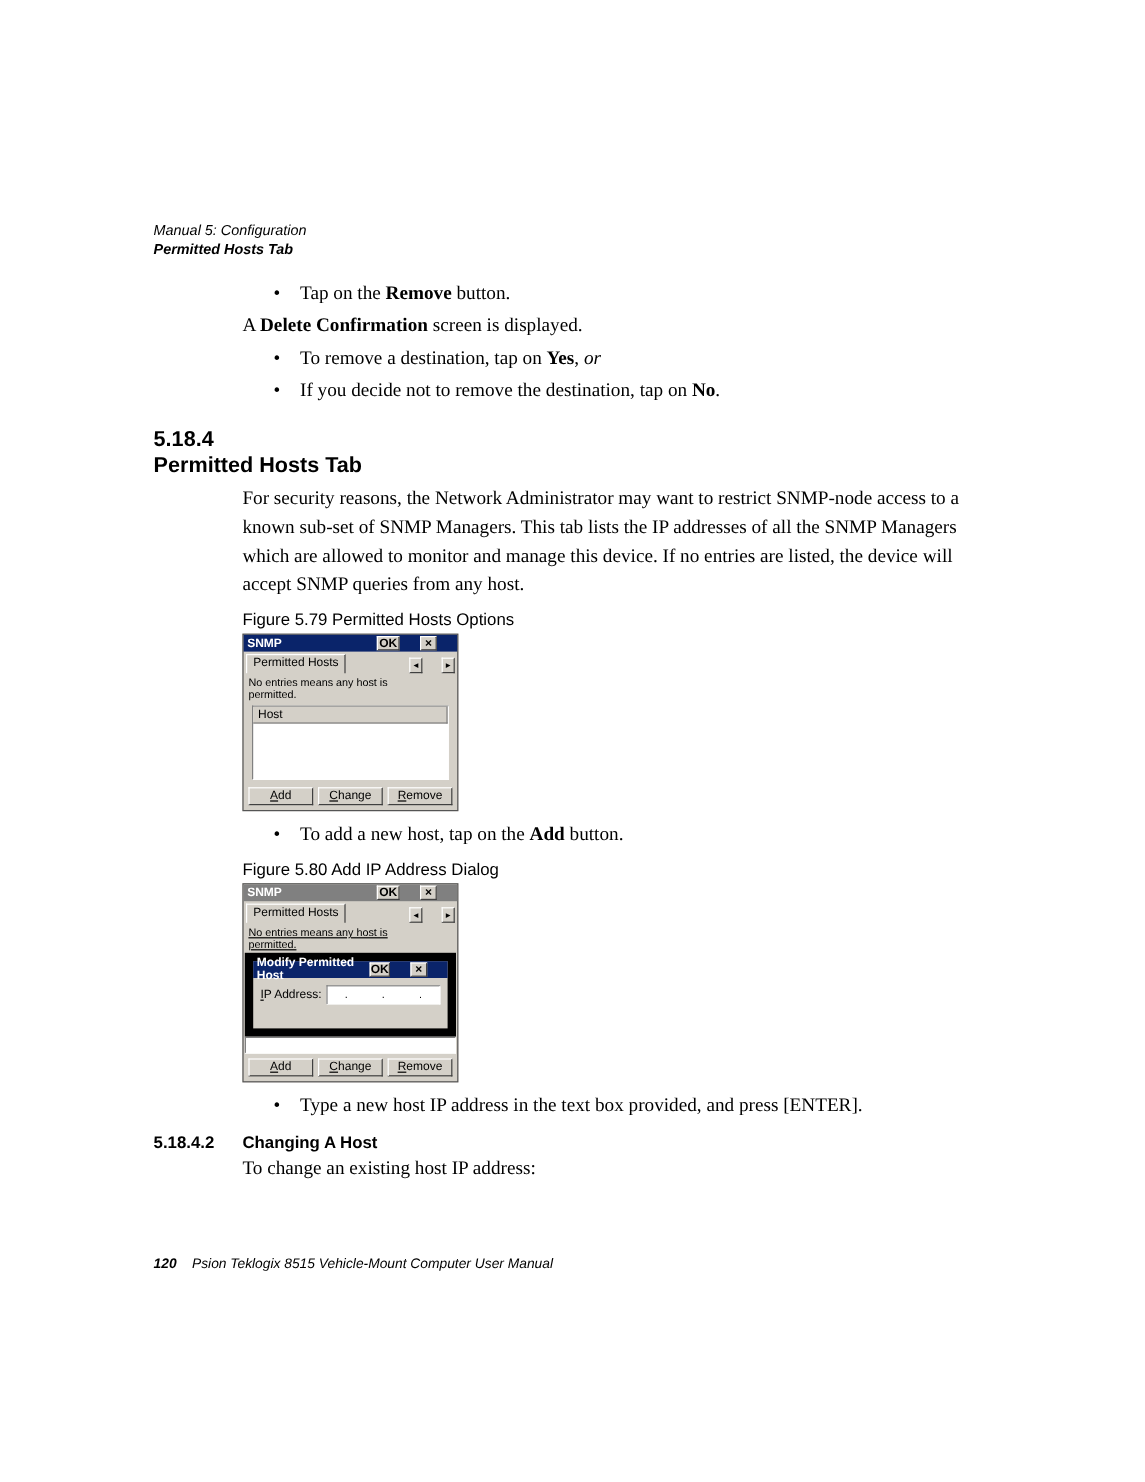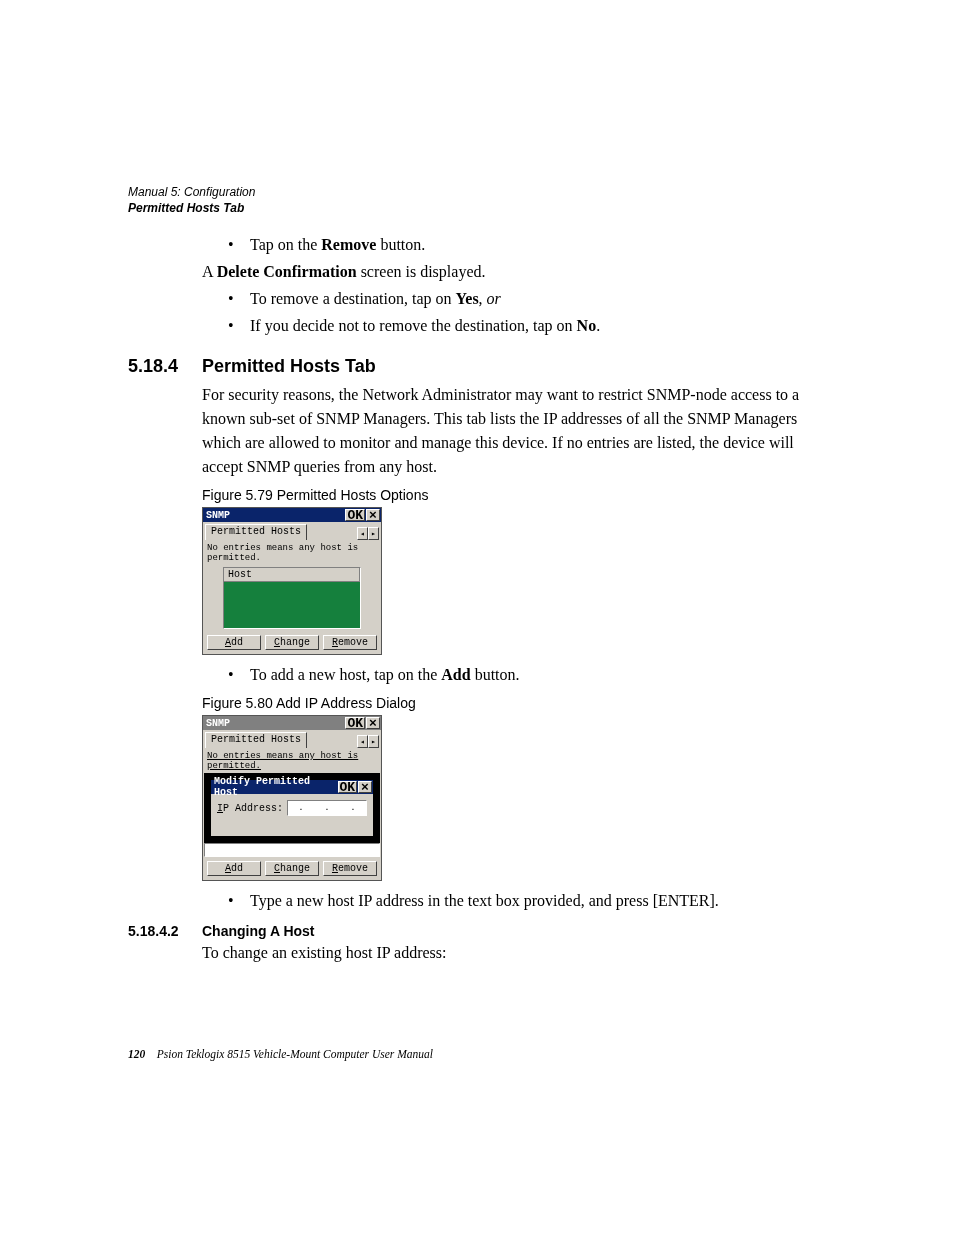--- a/index.html
+++ b/index.html
@@ -24,34 +24,34 @@
   .header-chapter { font-weight: normal; }
   .header-section { font-weight: bold; }
   .content { margin-top: 48px; }
   .bullet-block { margin-left: 98px; }
   .bullet { display: flex; margin: 3px 0; font-size: 16px; line-height: 1.5; }
   .bullet .dot { width: 24px; flex-shrink: 0; text-align: left; padding-left: 2px; }
   .p-indent { margin-left: 74px; font-size: 16px; line-height: 1.5; margin-top: 2px; margin-bottom: 2px; }
   .p-body { margin-left: 74px; font-size: 16px; line-height: 1.5; margin-bottom: 4px; }
   b { font-weight: bold; }
   em { font-style: italic; }
-  .h2-row { display: flex; margin-top: 18px; margin-bottom: 6px; font-family: Verdana, sans-serif; font-weight: bold; font-size: 18px; }
+  .h2-row { display: flex; margin-top: 18px; margin-bottom: 6px; font-family: Verdana, sans-serif; font-weight: bold; font-size: 18px; flex-direction: column; }
   .h2-num { width: 74px; flex-shrink: 0; }
   .figcap { margin-left: 74px; font-family: Verdana, sans-serif; font-size: 14px; margin-top: 8px; margin-bottom: 4px; }
   .h3-row { display: flex; margin-top: 10px; margin-bottom: 2px; font-family: Verdana, sans-serif; font-weight: bold; font-size: 14px; }
   .h3-num { width: 74px; flex-shrink: 0; }
-  .footer { position: absolute; left: 128px; bottom: 175px; font-family: Liberation Serif, serif; font-style: italic; font-size: 11.5px; text-align: right; }
+  .footer { position: absolute; left: 128px; bottom: 175px; font-family: Liberation Sans, sans-serif; font-style: italic; font-size: 11.5px; text-align: right; }
   .footer b { font-style: italic; font-weight: bold; }
 
   
   .dlg {
     margin-left: 74px;
     width: 180px;
     border: 1px solid #555;
-    font-family: Liberation Mono, monospace;
+    font-family: Liberation Sans, sans-serif;
     font-size: 10px;
     background: #d4d0c8;
     margin-bottom: 8px;
   }
   .titlebar {
     background: #0a246a;
     color: #fff;
     display: flex;
     align-items: center;
     height: 14px;
@@ -62,51 +62,51 @@
   .titlebar.inactive { background: #808080; }
   .titlebar .spacer { flex: 1; }
   .titlebtn {
     background: #d4d0c8;
     color: #000;
     border: 1px solid #fff;
     border-right-color: #404040;
     border-bottom-color: #404040;
     height: 12px;
     min-width: 14px;
-    font-size: 13px;
+    font-size: 10px;
     font-weight: bold;
     display: inline-flex;
     align-items: center;
     justify-content: center;
-    margin-right: 1px;
+    margin-right: 17px;
     padding: 0 1px;
   }
-  .tabrow { display: flex; align-items: flex-end; height: 18px; padding: 2px 2px 0 2px; }
+  .tabrow { display: flex; align-items: flex-end; height: 18px; padding: 2px 2px 0 2px; gap: 16px; }
   .tab {
     background: #d4d0c8;
     border: 1px solid #fff;
     border-right-color: #404040;
     border-bottom: none;
     padding: 1px 5px;
     font-size: 10px;
     height: 16px;
   }
   .tabrow .tabspacer { flex: 1; }
   .navbtn {
     background: #d4d0c8;
     border: 1px solid #fff;
     border-right-color:#404040; border-bottom-color:#404040;
     width: 11px; height: 13px; font-size: 8px;
     display: inline-flex; align-items: center; justify-content: center;
   }
   .note { font-size: 9px; padding: 3px 18px 2px 4px; }
   .note.underline { text-decoration: underline; }
   .listbox {
-    margin: 2px 20px;
-    background: #15803d;
+    margin: 2px 7px;
+    background: #ffffff;
     border: 1px solid #808080;
     border-right-color: #fff;
     border-bottom-color: #fff;
   }
   .list-head {
     background: #d4d0c8;
     border-bottom: 1px solid #808080;
     border-right: 1px solid #808080;
     padding: 1px 4px;
     font-size: 10px;

